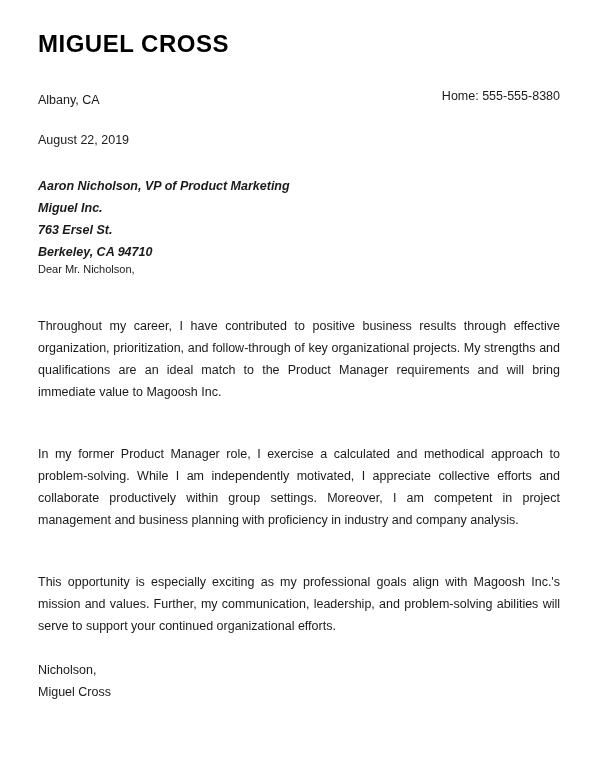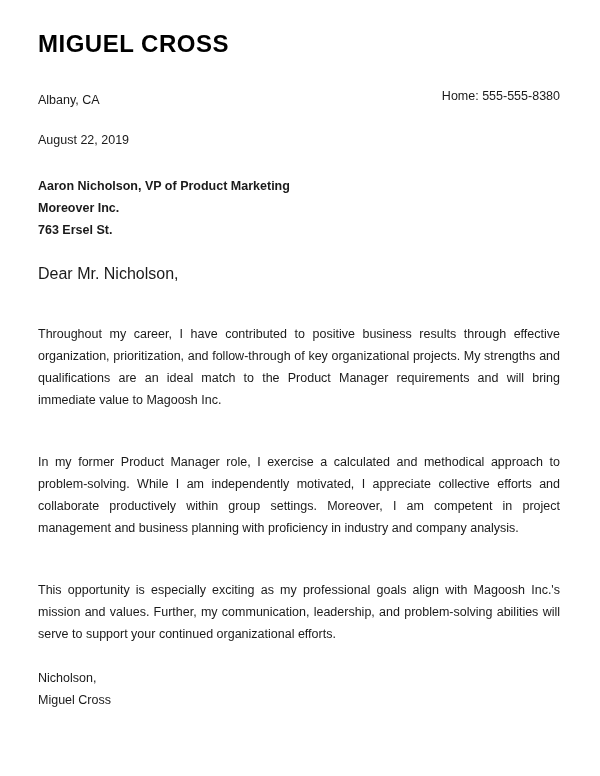--- a/index.html
+++ b/index.html
@@ -47,25 +47,25 @@
 
   .date {
     font-size: 12.5px;
     margin-bottom: 28px;
   }
 
   .recipient {
     font-size: 12.5px;
     font-weight: 700;
     line-height: 22px;
-    margin-bottom: 24px;
+    font-style: italic;
   }
 
   .salutation {
-    font-size: 16px;
+    font-size: 11px;
   }
 
   .para {
     font-size: 12.5px;
     line-height: 22px;
     text-align: justify;
     margin-bottom: 22px;
     margin-top: 40px;
   }
 
@@ -86,22 +86,23 @@
     <div class="location">Albany, CA</div>
     <div class="contact-right">
       <div>Home: 555-555-8380</div>
     </div>
   </div>
 
   <div class="date">August 22, 2019</div>
 
   <div class="recipient">
     <div>Aaron Nicholson, VP of Product Marketing</div>
-    <div>Moreover Inc.</div>
+    <div>Miguel Inc.</div>
     <div>763 Ersel St.</div>
+    <div>Berkeley, CA 94710</div>
   </div>
 
   <div class="salutation">Dear Mr. Nicholson,</div>
 
   <div class="para">Throughout my career, I have contributed to positive business results through effective organization, prioritization, and follow-through of key organizational projects. My strengths and qualifications are an ideal match to the Product Manager requirements and will bring immediate value to Magoosh Inc.</div>
 
   <div class="para">In my former Product Manager role, I exercise a calculated and methodical approach to problem-solving. While I am independently motivated, I appreciate collective efforts and collaborate productively within group settings. Moreover, I am competent in project management and business planning with proficiency in industry and company analysis.</div>
 
   <div class="para">This opportunity is especially exciting as my professional goals align with Magoosh Inc.'s mission and values. Further, my communication, leadership, and problem-solving abilities will serve to support your continued organizational efforts.</div>
 

